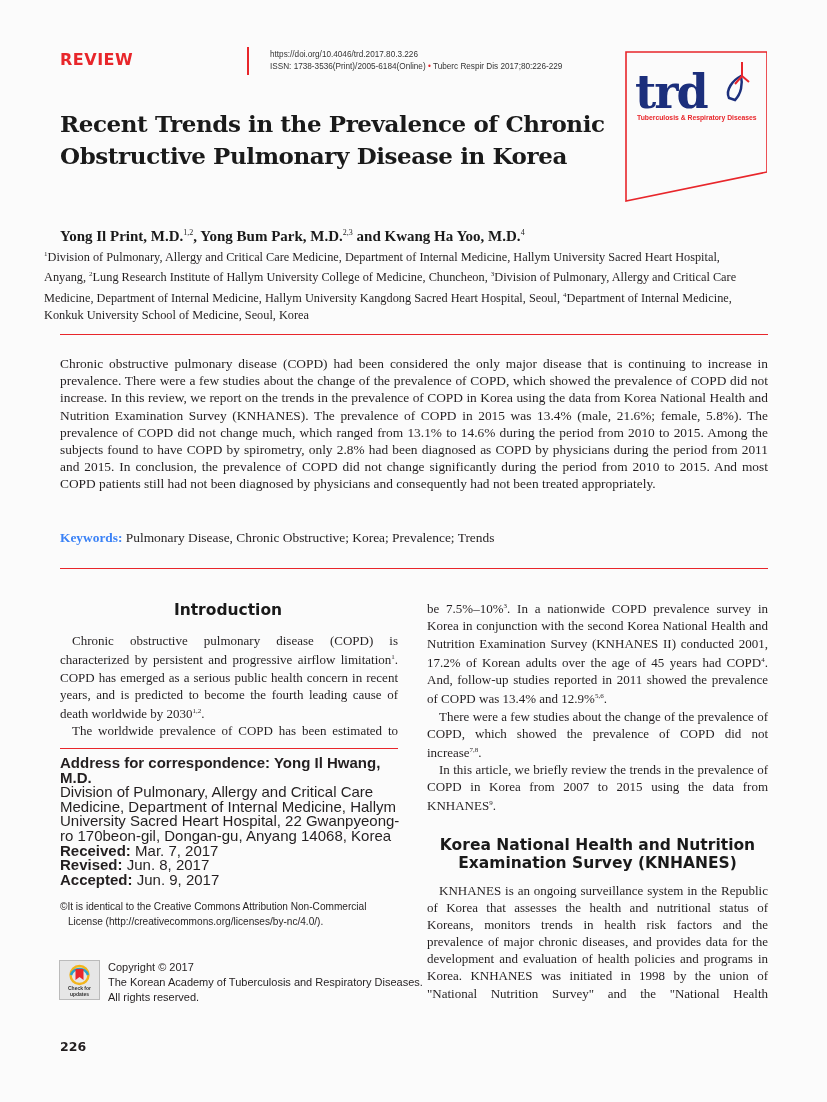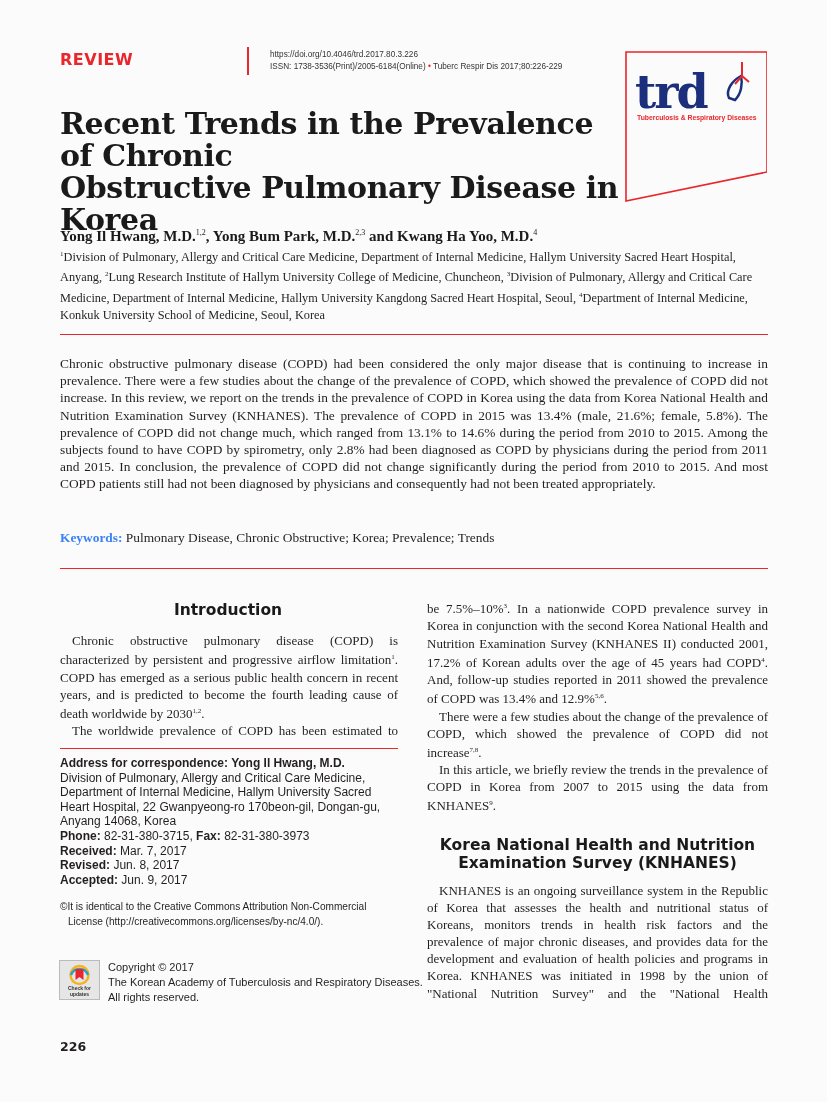--- a/index.html
+++ b/index.html
@@ -3,40 +3,40 @@
 <meta charset="utf-8">
 <style>
   html, body { margin:0; padding:0; background:#fbfbfb; }
   body { width:827px; height:1102px; position:relative; overflow:hidden; font-family:"Liberation Serif", serif; color:#231f20; }
   .abs { position:absolute; }
   .review { left:60px; top:50px; font-family:"DejaVu Sans", sans-serif; font-weight:bold; font-size:16px; color:#e8262b; letter-spacing:0.5px; }
   .vbar { left:247px; top:47px; width:2px; height:28px; background:#e8262b; }
   .meta { left:270px; top:49px; font-family:"Liberation Sans", sans-serif; font-size:8.2px; line-height:12px; color:#333; }
   .meta .dot { color:#e8262b; }
   .logo { left:625px; top:50px; width:142px; height:152px; }
-  .title { left:60px; top:108px; width:560px; font-family:"DejaVu Serif", serif; font-weight:bold; font-size:30px; line-height:32px; color:#1a1a1a; letter-spacing:-0.4px; }
+  .title { left:60px; top:108px; width:560px; font-family:"DejaVu Serif", serif; font-weight:bold; font-size:23px; line-height:32px; color:#1a1a1a; letter-spacing:-0.4px; }
   .authors { left:60px; top:228px; font-family:"Liberation Serif", serif; font-weight:bold; font-size:15px; color:#1a1a1a; }
   .authors sup { font-size:8px; font-weight:normal; }
-  .affil { left:60px; top:246px; width:710px; font-size:12.3px; line-height:17.3px; color:#231f20; }
+  .affil { left:44px; top:246px; width:710px; font-size:12.3px; line-height:17.3px; color:#231f20; }
   .affil sup { font-size:7px; }
   .hr1 { left:60px; top:334px; width:708px; height:1px; background:#e8262b; }
   .abstract { left:60px; top:355px; width:708px; font-size:13.4px; line-height:17.2px; text-align:justify; text-align-last:left; }
   .keywords { left:60px; top:530px; font-size:13.4px; }
   .keywords .k { color:#3b82f6; font-weight:bold; }
   .hr2 { left:60px; top:568px; width:708px; height:1px; background:#e8262b; }
   .h2 { font-family:"DejaVu Sans", sans-serif; font-weight:bold; font-size:15.5px; color:#1a1a1a; text-align:center; line-height:18px; }
   .intro-h { left:60px; top:601px; width:336px; }
   .col { font-size:13px; line-height:17.1px; text-align:justify; }
   .col p { margin:0; text-indent:12px; }
   .col sup { font-size:7px; }
   .col-left { left:60px; top:632px; width:338px; }
   .col-right { left:427px; top:598px; width:341px; }
   .p-noind { text-indent:0 !important; }
   .hr3 { left:60px; top:748px; width:338px; height:1px; background:#e8262b; }
-  .corr { left:60px; top:756px; width:340px; font-family:"Liberation Sans", sans-serif; font-size:12px; line-height:14.6px; color:#231f20; }
+  .corr { left:60px; top:756px; width:340px; font-family:"Liberation Sans", sans-serif; font-size:15px; line-height:14.6px; color:#231f20; }
   .corr b { font-weight:bold; }
   .license { left:60px; top:900px; width:340px; font-family:Liberation Sans, sans-serif; font-size:10.1px; line-height:14.6px; }
   .license .ind { padding-left:8px; }
   .badge { left:59px; top:960px; width:41px; height:40px; background:#e6e6e6; border:1px solid #bbb; box-sizing:border-box; }
   .copyright { left:108px; top:960px; font-family:"Liberation Sans", sans-serif; font-size:11px; line-height:15px; }
   .pagenum { left:60px; top:1039px; font-family:"DejaVu Sans", sans-serif; font-weight:bold; font-size:12.5px; }
   .knh-h { left:427px; top:836px; width:341px; }
   .col-right2 { left:427px; top:882px; width:341px; }
 </style>
 </head>
@@ -58,21 +58,21 @@
   </g>
   <text x="12" y="70" font-family="Liberation Sans, sans-serif" font-weight="bold" font-size="6.8" fill="#e8262b">Tuberculosis &amp; Respiratory Diseases</text>
 </svg>
 
 <div class="abs title">
   <div>Recent Trends in the Prevalence of Chronic</div>
   <div>Obstructive Pulmonary Disease in Korea</div>
 </div>
 
 <div class="abs authors">
-  <span>Yong Il Hwang, M.D.</span><sup>1,2</sup><span>, </span><span>Yong Bum Park, M.D.</span><sup>2,3</sup><span> and </span><span>Kwang Ha Yoo, M.D.</span><sup>4</sup>
+  <span>Yong Il Print, M.D.</span><sup>1,2</sup><span>, </span><span>Yong Bum Park, M.D.</span><sup>2,3</sup><span> and </span><span>Kwang Ha Yoo, M.D.</span><sup>4</sup>
 </div>
 
 <div class="abs affil">
   <sup>1</sup><span>Division of Pulmonary, Allergy and Critical Care Medicine, Department of Internal Medicine, Hallym University Sacred Heart Hospital, Anyang, </span><sup>2</sup><span>Lung Research Institute of Hallym University College of Medicine, Chuncheon, </span><sup>3</sup><span>Division of Pulmonary, Allergy and Critical Care Medicine, Department of Internal Medicine, Hallym University Kangdong Sacred Heart Hospital, Seoul, </span><sup>4</sup><span>Department of Internal Medicine, Konkuk University School of Medicine, Seoul, Korea</span>
 </div>
 
 <div class="abs hr1"></div>
 
 <div class="abs abstract">Chronic obstructive pulmonary disease (COPD) had been considered the only major disease that is continuing to increase in prevalence. There were a few studies about the change of the prevalence of COPD, which showed the prevalence of COPD did not increase. In this review, we report on the trends in the prevalence of COPD in Korea using the data from Korea National Health and Nutrition Examination Survey (KNHANES). The prevalence of COPD in 2015 was 13.4% (male, 21.6%; female, 5.8%). The prevalence of COPD did not change much, which ranged from 13.1% to 14.6% during the period from 2010 to 2015. Among the subjects found to have COPD by spirometry, only 2.8% had been diagnosed as COPD by physicians during the period from 2011 and 2015. In conclusion, the prevalence of COPD did not change significantly during the period from 2010 to 2015. And most COPD patients still had not been diagnosed by physicians and consequently had not been treated appropriately.</div>
 
@@ -87,21 +87,20 @@
 <div class="abs col col-left">
   <p><span>Chronic obstructive pulmonary disease (COPD) is characterized by persistent and progressive airflow limitation</span><sup>1</sup><span>. COPD has emerged as a serious public health concern in recent years, and is predicted to become the fourth leading cause of death worldwide by 2030</span><sup>1,2</sup><span>.</span></p>
   <p style="text-align-last:justify;">The worldwide prevalence of COPD has been estimated to</p>
 </div>
 
 <div class="abs hr3"></div>
 
 <div class="abs corr">
   <div><b>Address for correspondence: Yong Il Hwang, M.D.</b></div>
   <div>Division of Pulmonary, Allergy and Critical Care Medicine, Department of Internal Medicine, Hallym University Sacred Heart Hospital, 22 Gwanpyeong-ro 170beon-gil, Dongan-gu, Anyang 14068, Korea</div>
-  <div><b>Phone:</b> <span>82-31-380-3715,</span> <b>Fax:</b> <span>82-31-380-3973</span></div>
   <div><b>Received:</b> <span>Mar. 7, 2017</span></div>
   <div><b>Revised:</b> <span>Jun. 8, 2017</span></div>
   <div><b>Accepted:</b> <span>Jun. 9, 2017</span></div>
 </div>
 
 <div class="abs license">
   <div>©It is identical to the Creative Commons Attribution Non-Commercial</div>
   <div class="ind">License (http://creativecommons.org/licenses/by-nc/4.0/).</div>
 </div>
 

